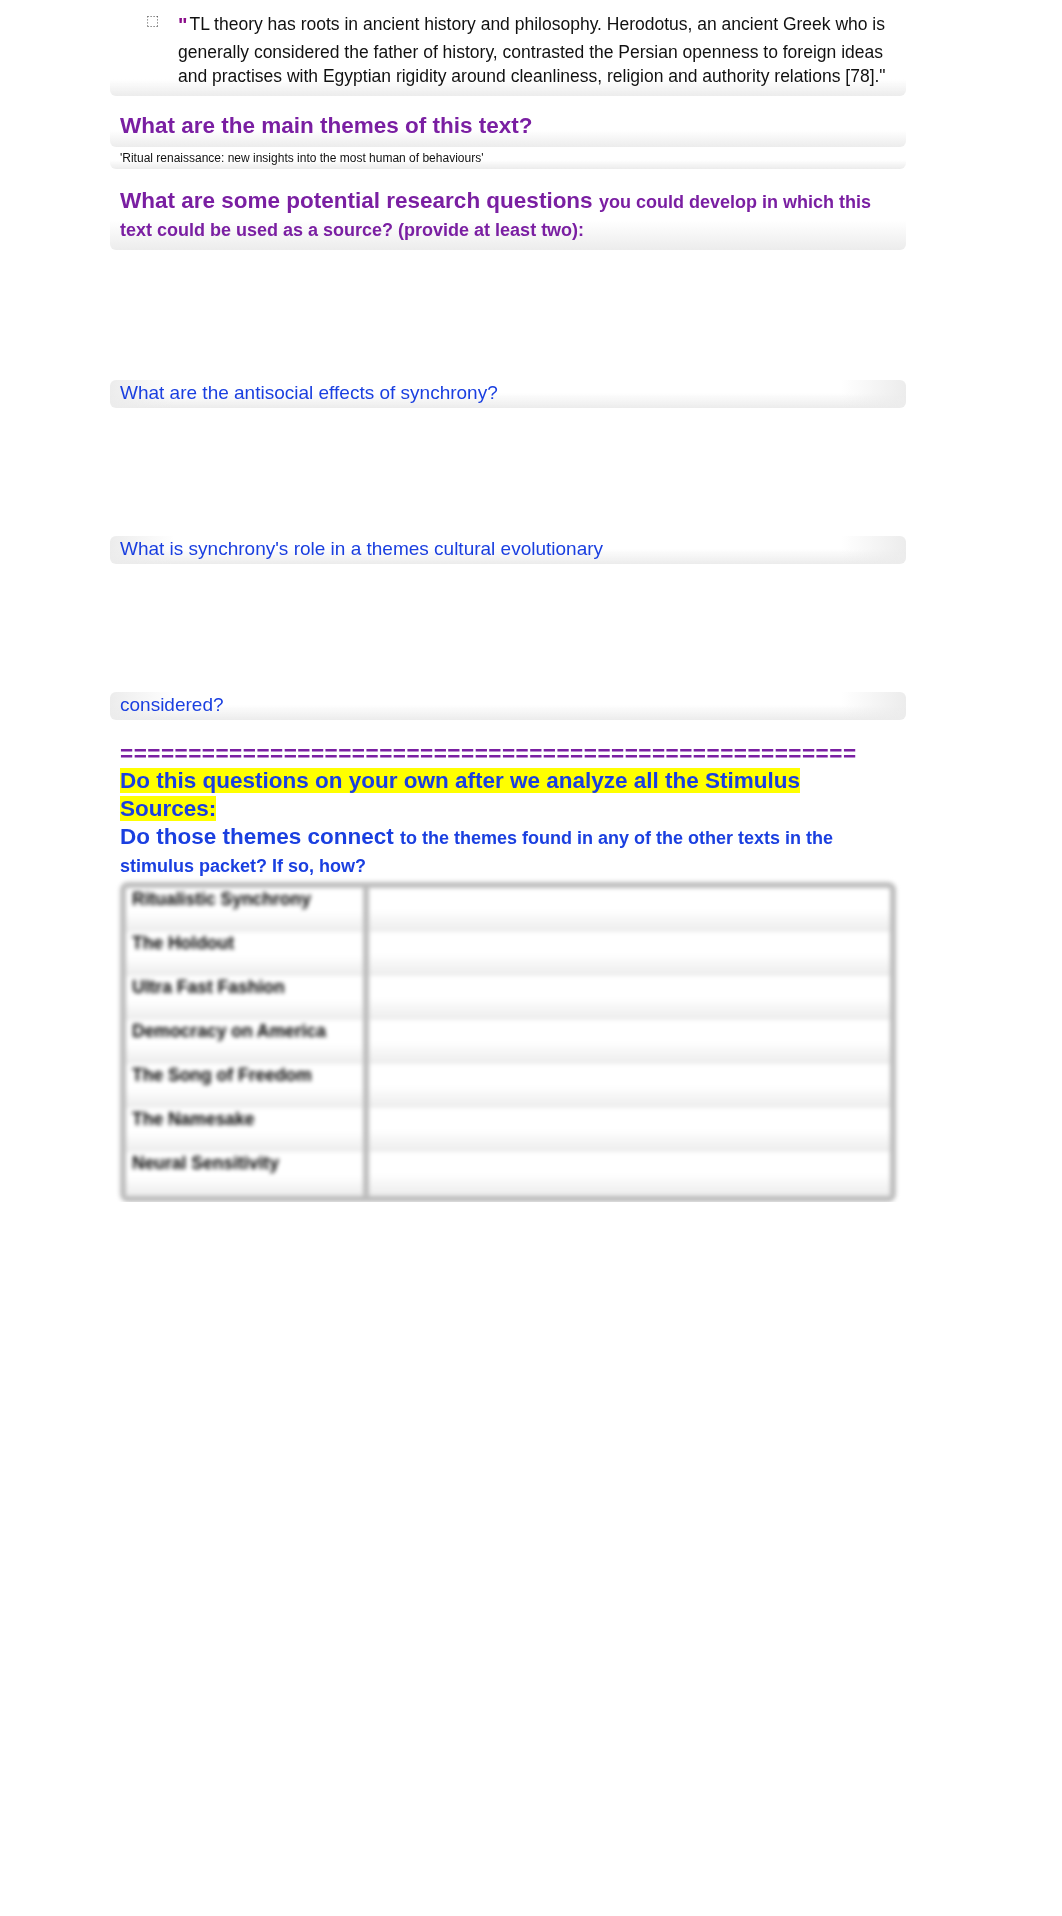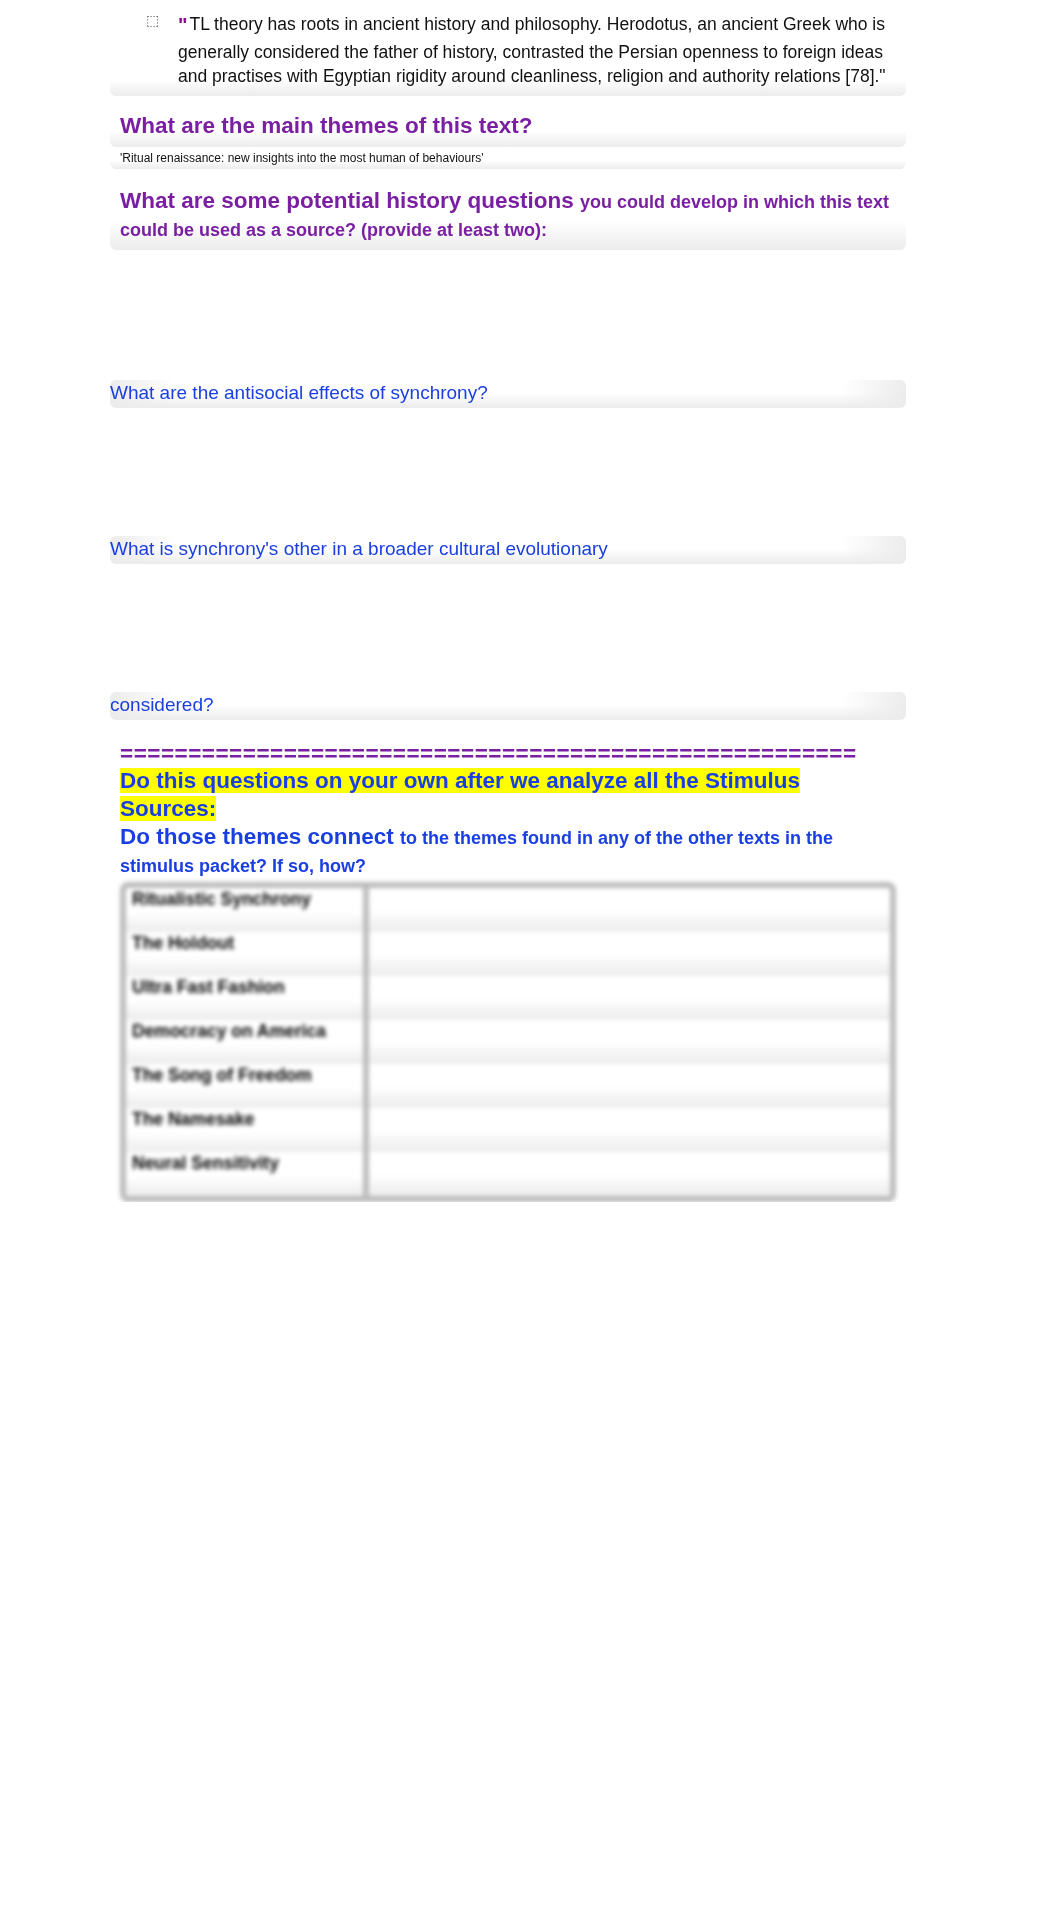--- a/index.html
+++ b/index.html
@@ -64,21 +64,21 @@
     padding: 2px 10px 4px 10px;
     background: linear-gradient(180deg, rgba(0,0,0,0) 55%, #ececec 100%);
     border-radius: 6px;
     margin-bottom: 16px;
     filter: blur(0.5px);
   }
   .spacer-lg { height: 128px; }
   .blue-line {
     color: #1a3fe0;
     font-size: 19px;
-    padding: 2px 10px 4px 0;
+    padding: 2px 10px 4px 10px;
     background: linear-gradient(90deg, #ececec 0%, rgba(0,0,0,0) 8%, rgba(0,0,0,0) 92%, #ececec 100%),
                linear-gradient(180deg, rgba(0,0,0,0) 45%, #ececec 100%);
     border-radius: 6px;
     filter: blur(0.5px);
     margin-bottom: 0;
   }
   .divider-block {
     padding: 0 10px;
     margin-top: 22px;
     filter: blur(0.5px);
@@ -153,31 +153,31 @@
     </div>
   </div>
 
   <div class="section">
     <div class="heading-purple">What are the main themes of this text?</div>
   </div>
   <div class="answer-line">'Ritual renaissance: new insights into the most human of behaviours'</div>
 
   <div class="section">
     <div class="heading-purple">
-      <span>What are some potential history questions </span><span class="sub">you could develop in which this text could be used as a source? (provide at least two):</span>
+      <span>What are some potential research questions </span><span class="sub">you could develop in which this text could be used as a source? (provide at least two):</span>
     </div>
   </div>
 
   <div class="spacer-lg"></div>
 
   <div class="blue-line">What are the antisocial effects of synchrony?</div>
 
   <div class="spacer-lg"></div>
 
-  <div class="blue-line">What is synchrony's other in a broader cultural evolutionary</div>
+  <div class="blue-line">What is synchrony's role in a themes cultural evolutionary</div>
 
   <div class="spacer-lg"></div>
 
   <div class="blue-line">considered?</div>
 
   <div class="divider-block">
     <div class="equals">======================================================</div>
   </div>
 
   <div class="instr-block">

